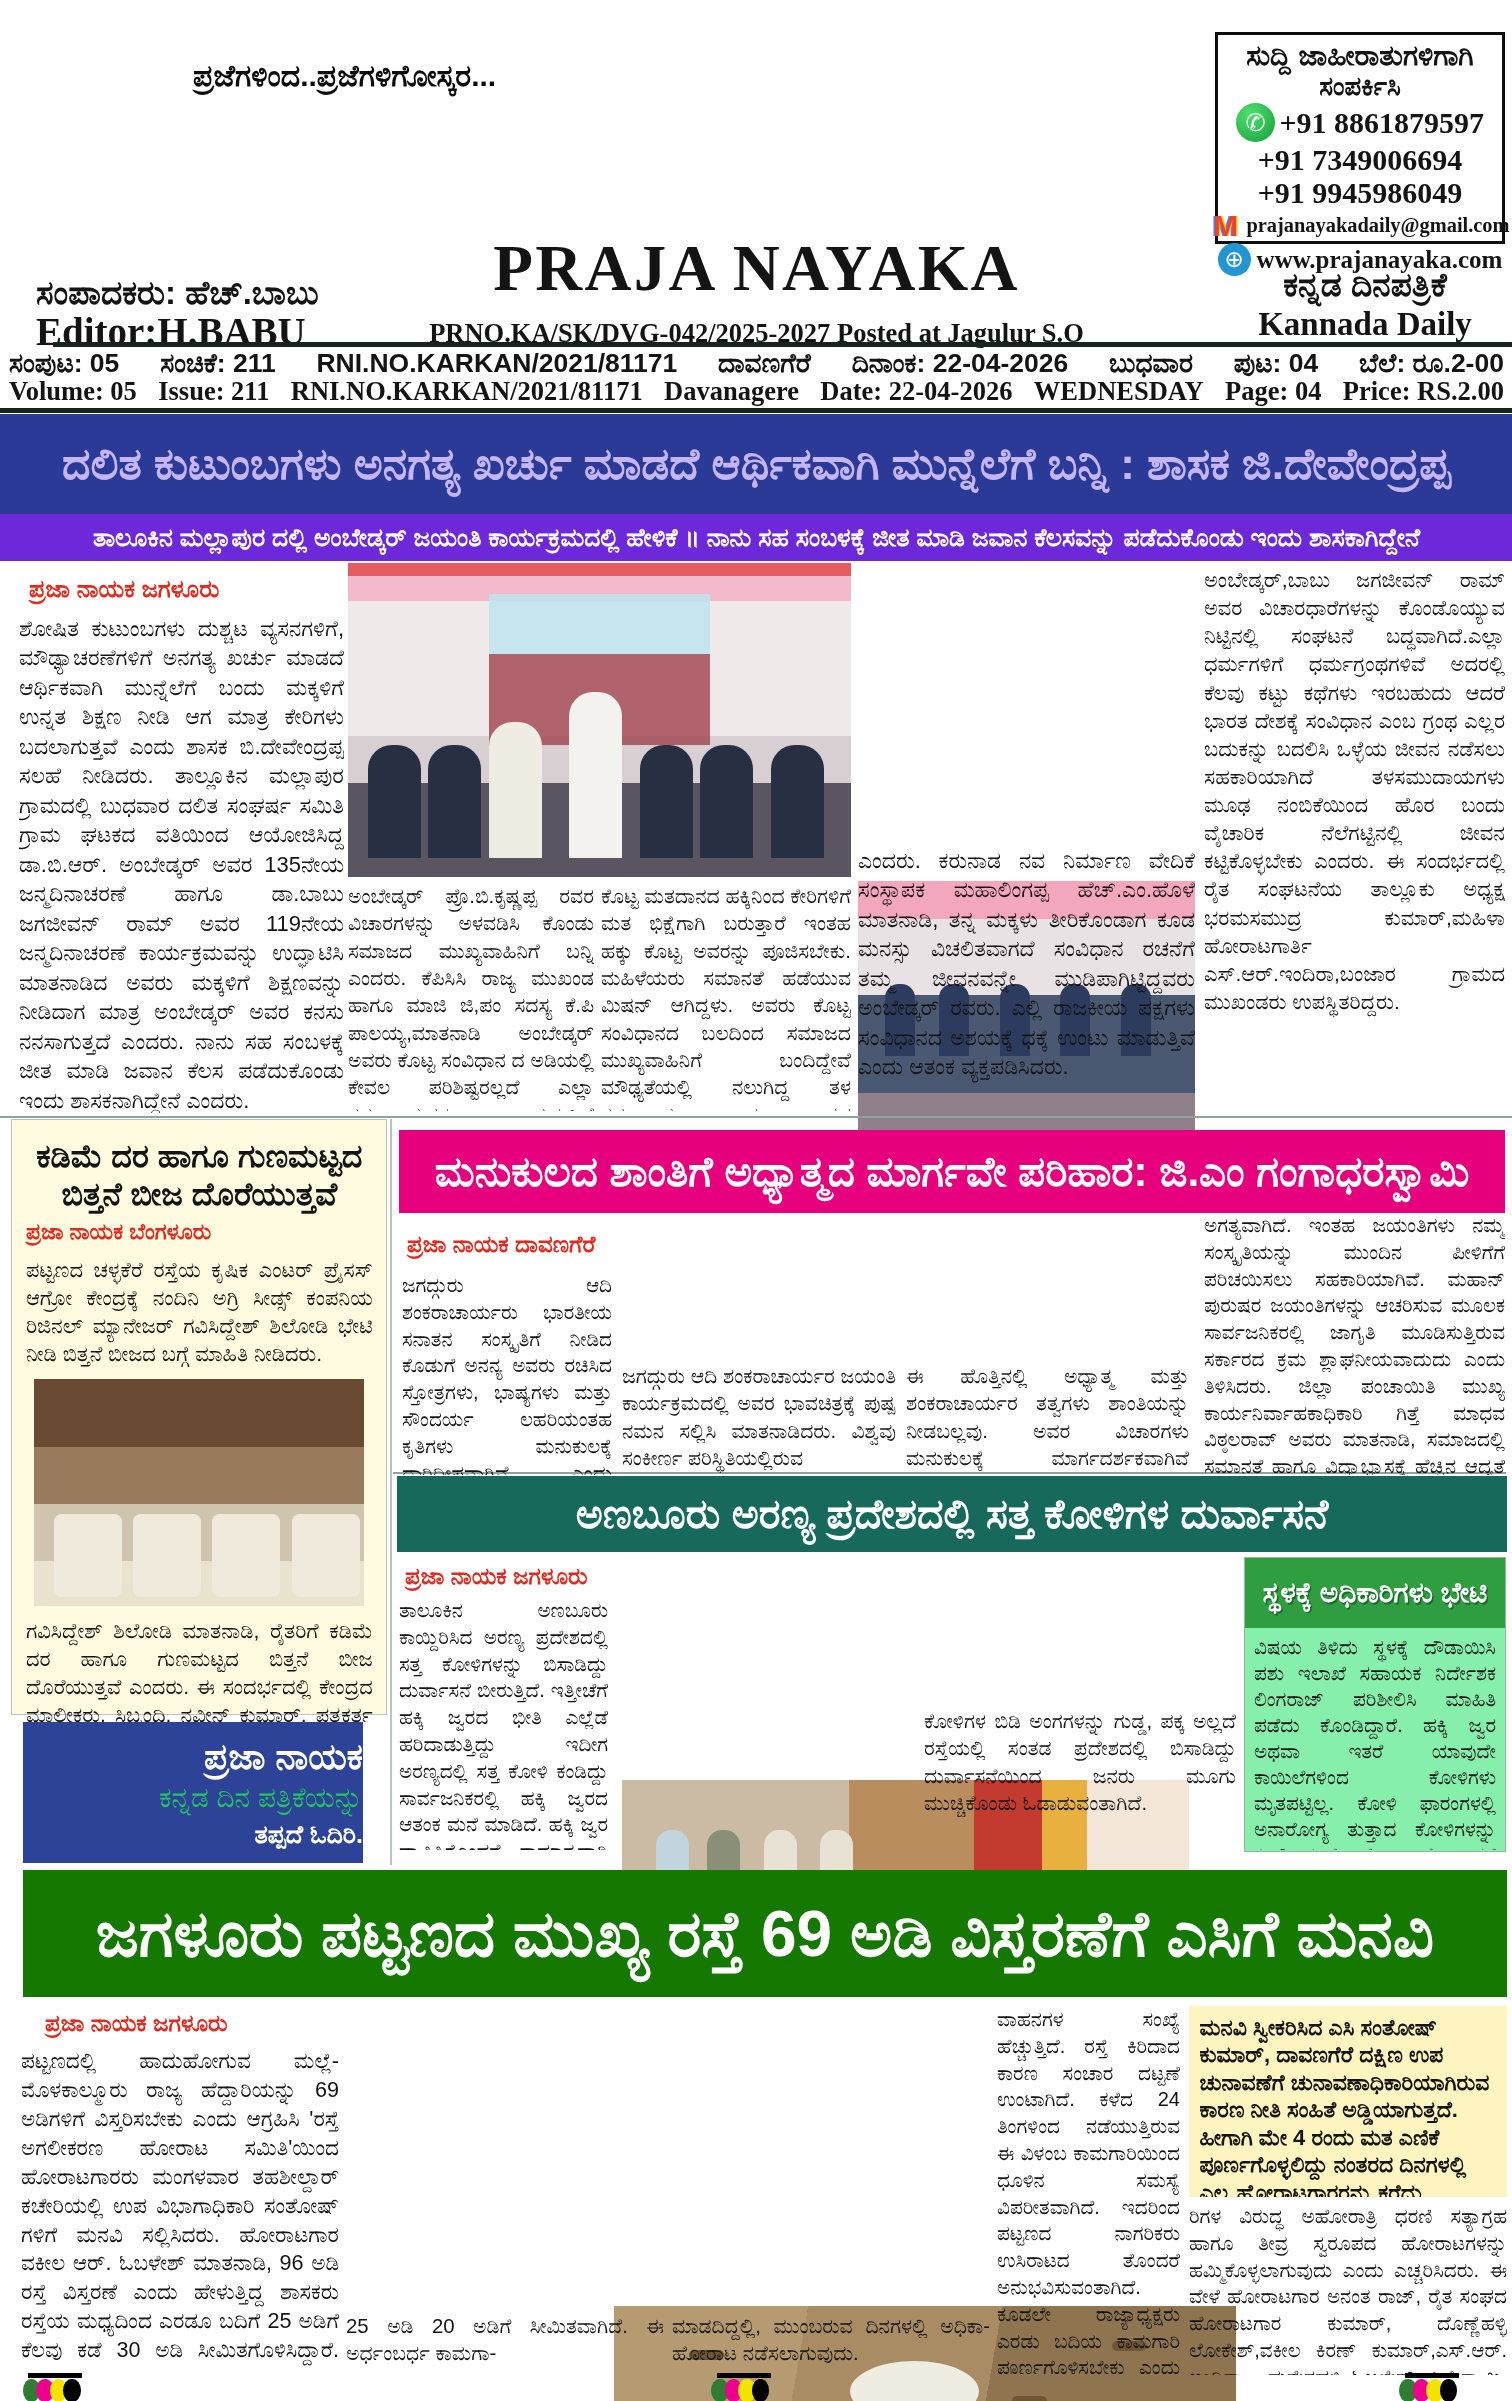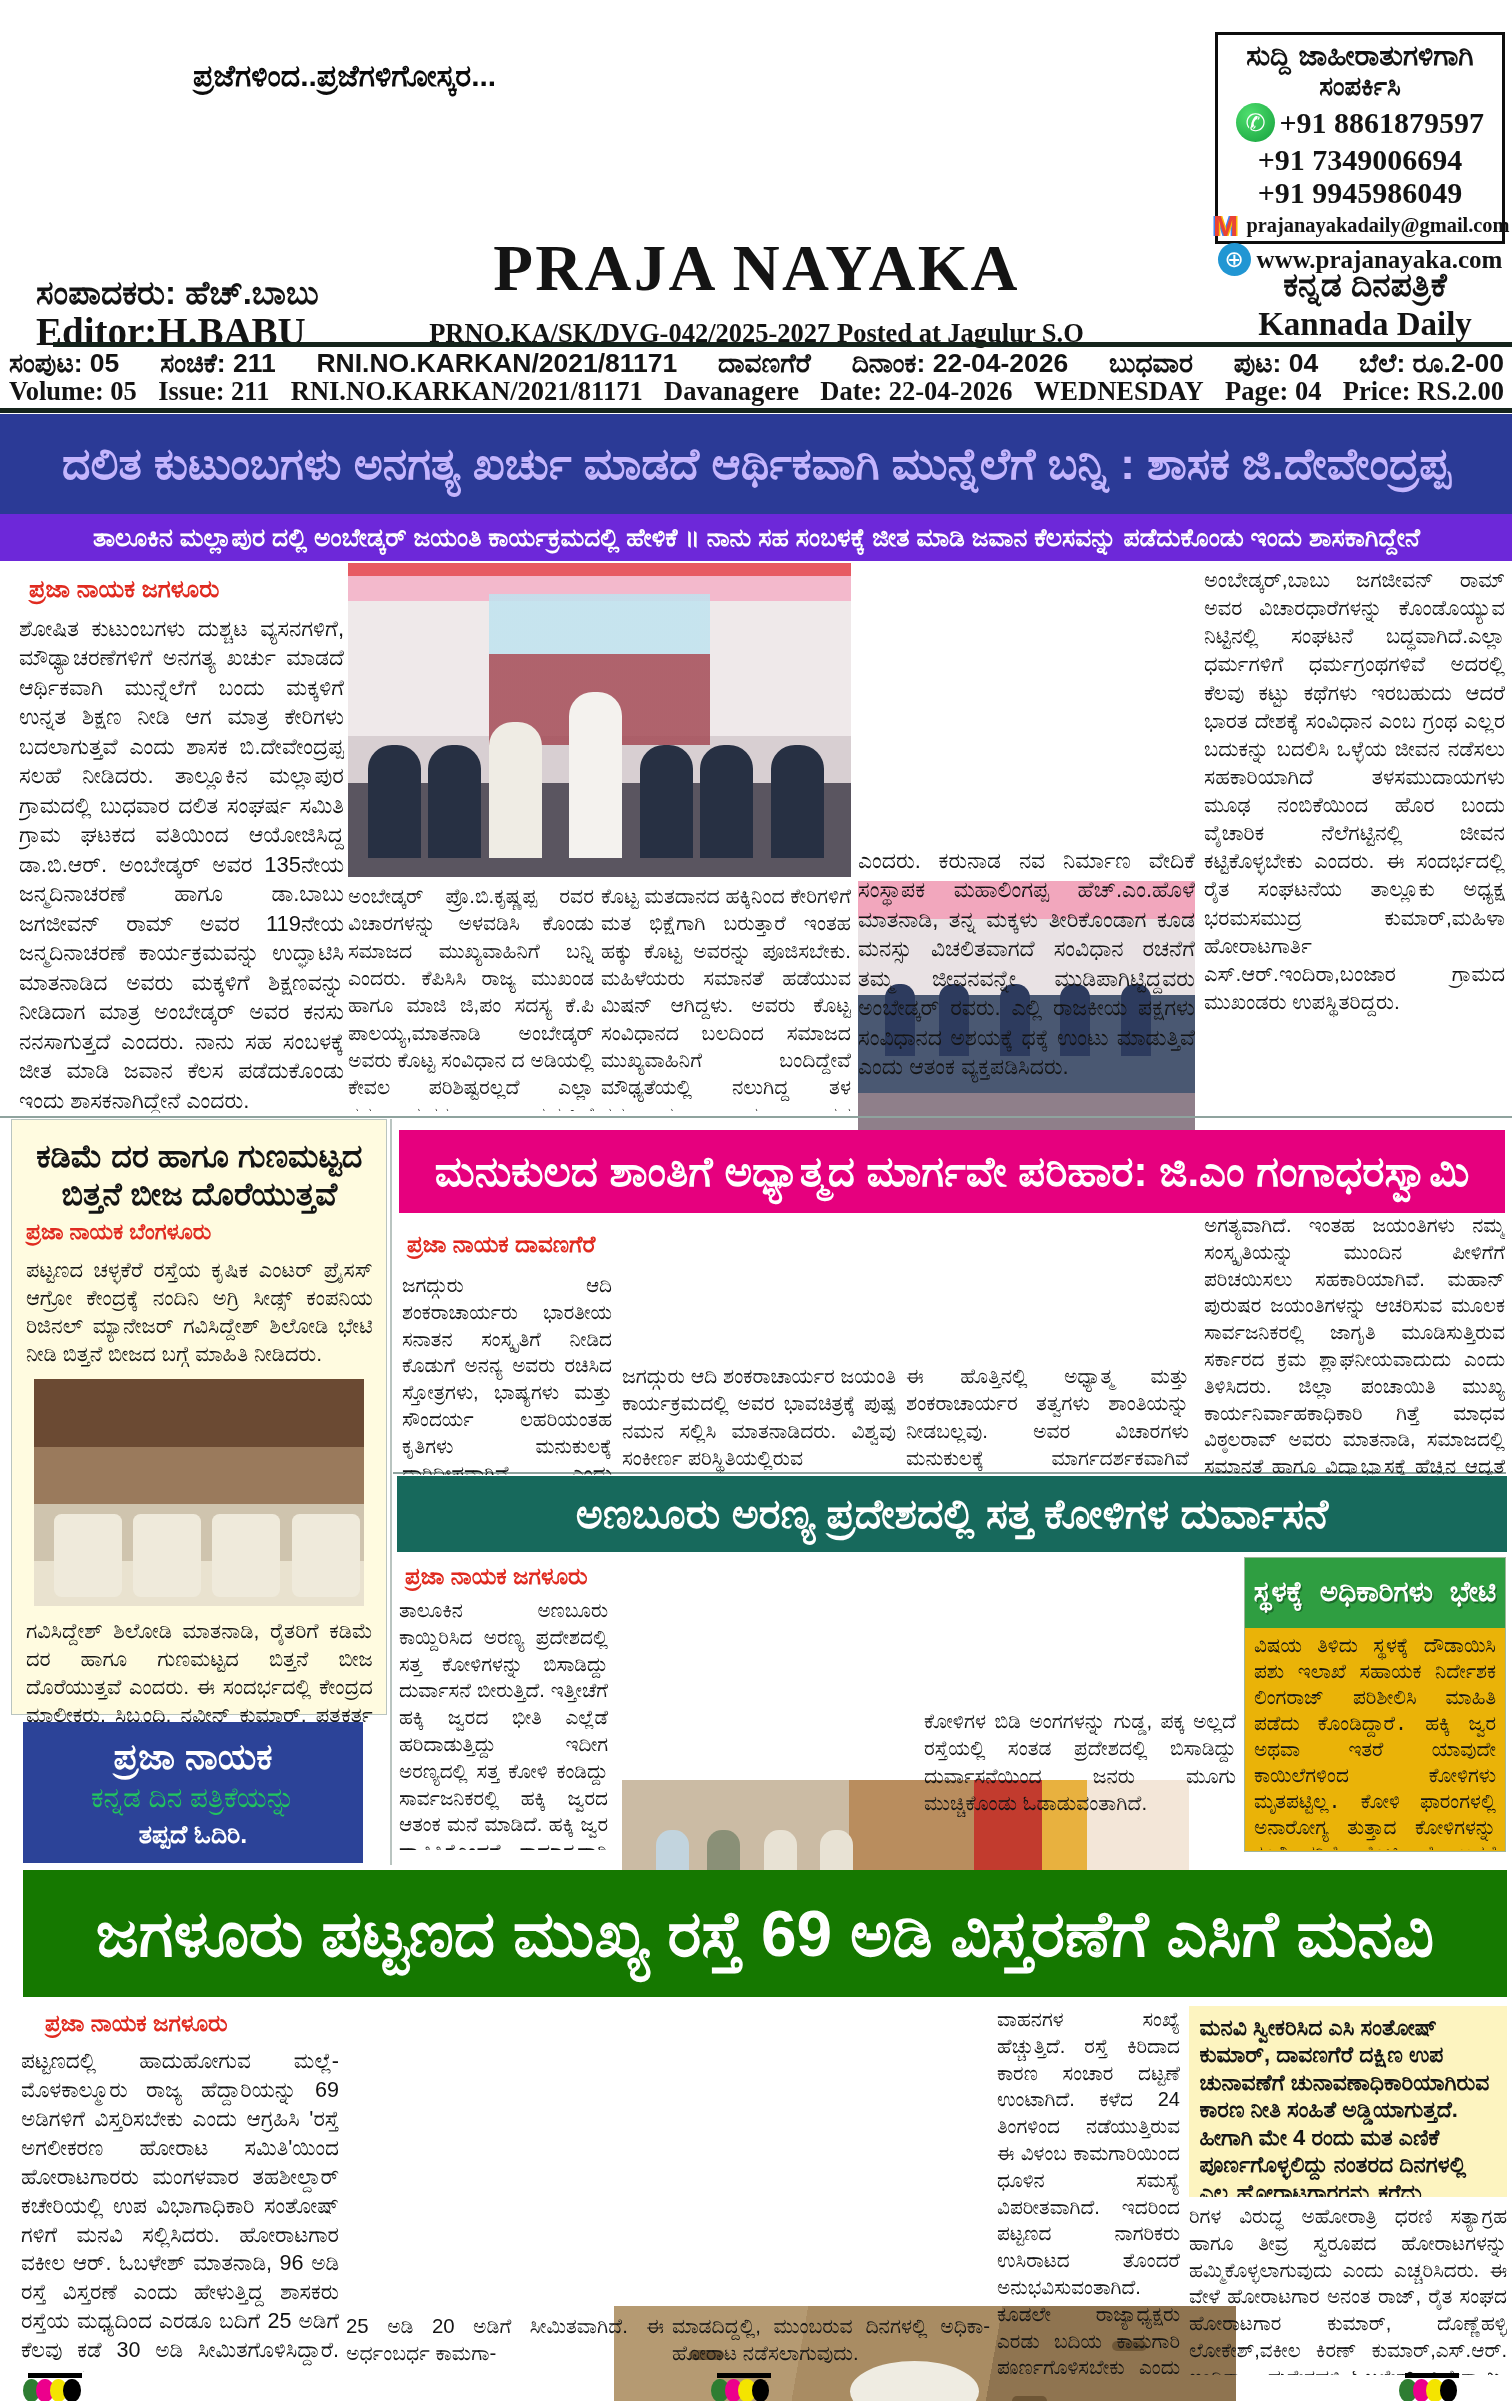--- a/index.html
+++ b/index.html
@@ -89,26 +89,26 @@
   .s2cap1{left:622px;top:1363px;width:274px;height:112px;font-size:20.4px;}
   .s2cap2{left:906px;top:1363px;width:283px;height:112px;font-size:20.4px;}
   .s2col4{left:1204px;top:1212px;width:301px;height:263px;font-size:20px;}
   
   .sec3-band{left:397px;top:1476px;width:1110px;height:76px;background:#17695c;display:flex;align-items:center;justify-content:center;}
   .sec3-band span{color:#fff;font-weight:900;font-size:41px;text-align:center;line-height:1;}
   .byl3{left:405px;top:1563px;font-size:23px;}
   .c3col1{left:399px;top:1597px;width:209px;height:253px;font-size:20px;}
   .c3col2{left:614px;top:1708px;width:303px;height:142px;font-size:20.4px;}
   .c3col3{left:924px;top:1708px;width:312px;height:142px;font-size:20.4px;}
-  .sidebar{left:1244px;top:1557px;width:262px;height:295px;background:#eab308;border:0.8px solid #9fb59a;box-sizing:border-box;font-family:Liberation Mono, monospace;}
+  .sidebar{left:1244px;top:1557px;width:262px;height:295px;background:#86efac;border:0.8px solid #9fb59a;box-sizing:border-box;}
   .sidebar .hd{height:70px;background:#2f9e41;display:flex;align-items:center;justify-content:center;}
   .sidebar .hd span{color:#fff;font-weight:900;font-size:28px;text-shadow:1.5px 1.5px 0 #1c6b2a;}
   .sidebar .bd{padding:6px 9px;font-size:20px;line-height:1.3;text-align:justify;overflow:hidden;height:210px;}
   .promo{left:23px;top:1722px;width:340px;height:141px;background:#2c4398;display:flex;flex-direction:column;
-         align-items:center;justify-content:center;gap:4.5px;}
+         align-items:flex-end;justify-content:center;gap:4.5px;}
   .promo .p1{color:#fff;font-weight:900;font-size:36px;}
   .promo .p2{color:#22c55e;font-weight:normal;font-size:28px;}
   .promo .p3{color:#fff;font-weight:bold;font-size:25px;}
   
   .band-green{left:23px;top:1870px;width:1484px;height:127px;background:#157800;display:flex;align-items:center;justify-content:center;}
   .band-green span{color:#fff;font-weight:900;font-size:64px;text-align:center;line-height:1;}
   .byl4{left:45px;top:2010px;font-size:23px;}
   .bcol1{left:21px;top:2047px;width:318px;height:325px;font-size:21.6px;}
   .bcolmid{left:997px;top:2006px;width:183px;height:368px;font-size:20px;}
   .hibox{left:1189px;top:2006px;width:318px;height:191px;background:#fdf4c0;padding:7.6px 10.6px;box-sizing:border-box;

